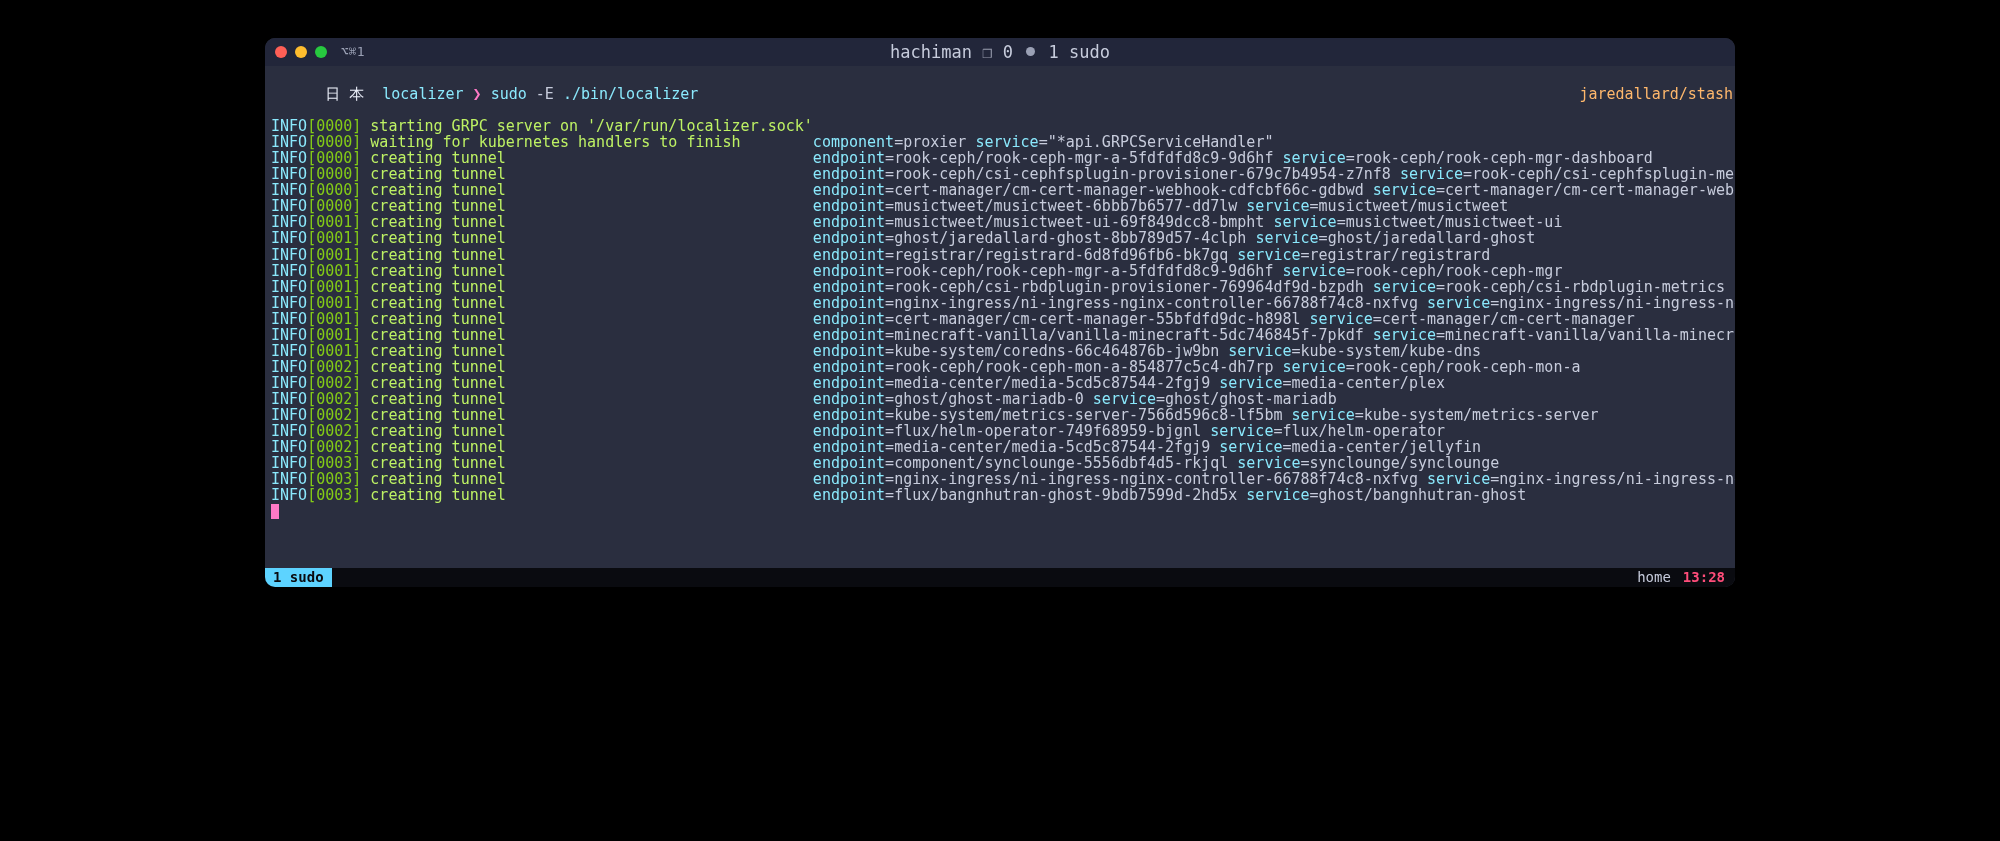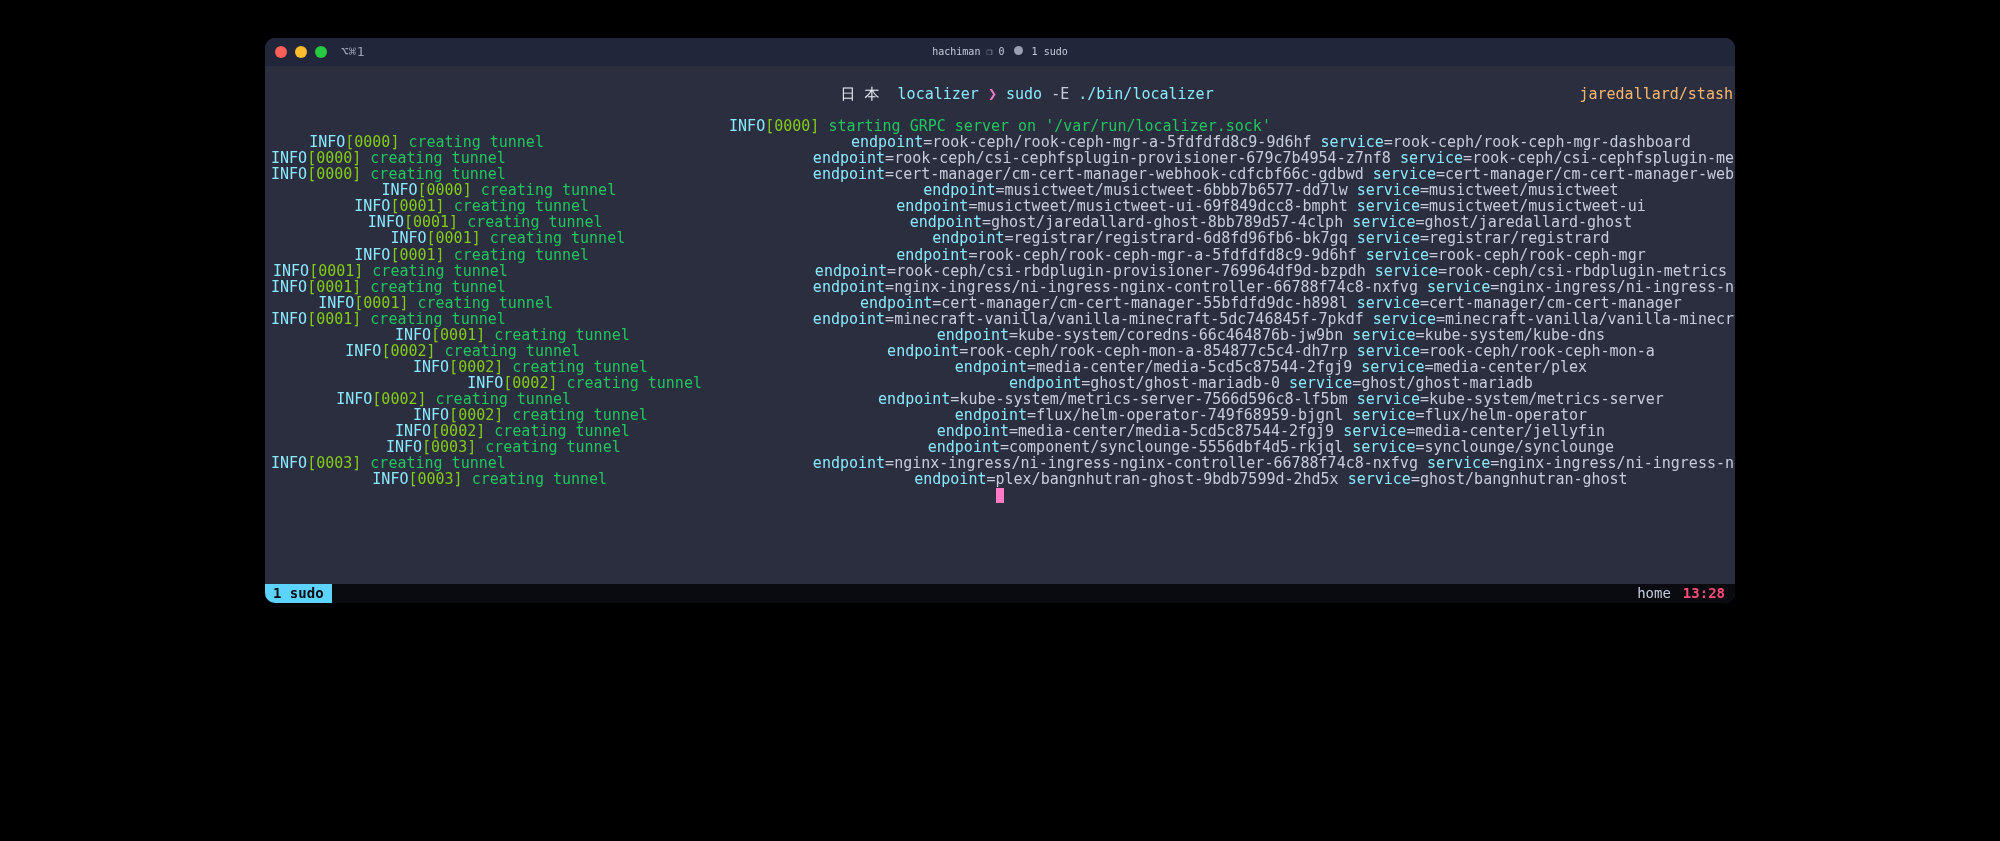--- a/index.html
+++ b/index.html
@@ -5,36 +5,36 @@
   html,body{margin:0;padding:0;background:#000;font-family:Menlo,Consolas,"DejaVu Sans Mono",monospace;font-size:15px;line-height:1.07;-webkit-font-smoothing:antialiased;}
   .stage{width:2000px;height:841px;display:flex;align-items:flex-start;justify-content:center;}
   .window{width:1470px;margin-top:38px;background:#2a2e3f;border-radius:10px;box-shadow:0 0 0 1px #000;overflow:hidden;}
   .titlebar{height:28px;background:#22263a;display:flex;align-items:center;padding:0 10px;position:relative;color:#c7ccdc;font-size:13px;}
   .traffic{display:flex;gap:8px;align-items:center;}
   .dot{width:12px;height:12px;border-radius:50%;}
   .dot.red{background:#ff5f56;}
   .dot.yellow{background:#ffbd2e;}
   .dot.green{background:#27c93f;}
   .tb-left{margin-left:14px;color:#9aa0b4;font-size:13px;}
-  .tb-center{position:absolute;left:0;right:0;text-align:center;color:#c7ccdc;font-size:10px;pointer-events:none;}
+  .tb-center{position:absolute;left:0;right:0;text-align:center;color:#c7ccdc;font-size:17px;pointer-events:none;}
   .tb-center .pane-icon{opacity:.7;}
   .tb-center .circ{display:inline-block;width:9px;height:9px;border-radius:50%;background:#9aa0b4;vertical-align:middle;margin:0 3px 2px 3px;}
-  .term{background:#2a2e3f;padding:4px 6px 16px 6px;min-height:498px;position:relative;text-align:center;}
+  .term{background:#2a2e3f;padding:4px 6px 0 6px;min-height:498px;position:relative;}
   .line{white-space:pre;letter-spacing:0;}
   .prompt{color:#c7ccdc;}
   .pr-icons{color:#e9edf7;}
   .pr-host{color:#8be9fd;}
   .pr-caret{color:#ff79c6;}
   .pr-cmd{color:#8be9fd;}
   .pr-flag{color:#c7ccdc;}
   .pr-path{color:#8be9fd;}
   .pr-branch{color:#ffb86c;position:absolute;right:2px;}
   .lvl{color:#8be9fd;}
   .ts{color:#84cc16;margin-top:9px;}
-  .msg{color:#22c55e;}
+  .msg{color:#bef264;}
   .key{color:#8be9fd;}
   .eq{color:#c7ccdc;}
   .val{color:#c7ccdc;}
   .cursor{display:inline-block;width:8px;height:15px;background:#ff79c6;vertical-align:bottom;}
   .statusbar{height:19px;background:#0a0b10;display:flex;align-items:center;font-size:14px;}
   .sb-win{background:#5dd3ff;color:#0a0b10;padding:0 8px;font-weight:600;height:100%;display:flex;align-items:center;}
   .sb-spacer{flex:1;}
   .sb-host{color:#c7ccdc;padding-right:12px;}
   .sb-time{color:#ff4d7a;padding-right:10px;font-weight:600;}
 </style>
@@ -58,20 +58,21 @@
       <span>1 sudo</span>
     </span>
   </div>
 
   <div class="term">
     <div class="line prompt">
       <span class="pr-icons">日 本 </span> <span class="pr-host">localizer</span> <span class="pr-caret">❯</span> <span class="pr-cmd">sudo</span> <span class="pr-flag">-E</span> <span class="pr-path">./bin/localizer</span><span class="pr-branch">jaredallard/stash</span>
     </div>
     <div id="loglines">
           <div class="line"><span class="lvl">INFO</span><span class="ts">[0000]</span> <span class="msg">starting GRPC server on '/var/run/localizer.sock'</span></div>
+          <div class="line"><span class="lvl">INFO</span><span class="ts">[0000]</span> <span class="msg">waiting for kubernetes handlers to finish</span>        <span class="key">component</span><span class="eq">=</span><span class="val">proxier</span> <span class="key">service</span><span class="eq">=</span><span class="val">"*api.GRPCServiceHandler"</span></div>
           <div class="line"><span class="lvl">INFO</span><span class="ts">[0000]</span> <span class="msg">creating tunnel</span>                                  <span class="key">endpoint</span><span class="eq">=</span><span class="val">rook-ceph/rook-ceph-mgr-a-5fdfdfd8c9-9d6hf</span> <span class="key">service</span><span class="eq">=</span><span class="val">rook-ceph/rook-ceph-mgr-dashboard</span></div>
           <div class="line"><span class="lvl">INFO</span><span class="ts">[0000]</span> <span class="msg">creating tunnel</span>                                  <span class="key">endpoint</span><span class="eq">=</span><span class="val">rook-ceph/csi-cephfsplugin-provisioner-679c7b4954-z7nf8</span> <span class="key">service</span><span class="eq">=</span><span class="val">rook-ceph/csi-cephfsplugin-metrics</span></div>
           <div class="line"><span class="lvl">INFO</span><span class="ts">[0000]</span> <span class="msg">creating tunnel</span>                                  <span class="key">endpoint</span><span class="eq">=</span><span class="val">cert-manager/cm-cert-manager-webhook-cdfcbf66c-gdbwd</span> <span class="key">service</span><span class="eq">=</span><span class="val">cert-manager/cm-cert-manager-webhook</span></div>
           <div class="line"><span class="lvl">INFO</span><span class="ts">[0000]</span> <span class="msg">creating tunnel</span>                                  <span class="key">endpoint</span><span class="eq">=</span><span class="val">musictweet/musictweet-6bbb7b6577-dd7lw</span> <span class="key">service</span><span class="eq">=</span><span class="val">musictweet/musictweet</span></div>
           <div class="line"><span class="lvl">INFO</span><span class="ts">[0001]</span> <span class="msg">creating tunnel</span>                                  <span class="key">endpoint</span><span class="eq">=</span><span class="val">musictweet/musictweet-ui-69f849dcc8-bmpht</span> <span class="key">service</span><span class="eq">=</span><span class="val">musictweet/musictweet-ui</span></div>
           <div class="line"><span class="lvl">INFO</span><span class="ts">[0001]</span> <span class="msg">creating tunnel</span>                                  <span class="key">endpoint</span><span class="eq">=</span><span class="val">ghost/jaredallard-ghost-8bb789d57-4clph</span> <span class="key">service</span><span class="eq">=</span><span class="val">ghost/jaredallard-ghost</span></div>
           <div class="line"><span class="lvl">INFO</span><span class="ts">[0001]</span> <span class="msg">creating tunnel</span>                                  <span class="key">endpoint</span><span class="eq">=</span><span class="val">registrar/registrard-6d8fd96fb6-bk7gq</span> <span class="key">service</span><span class="eq">=</span><span class="val">registrar/registrard</span></div>
           <div class="line"><span class="lvl">INFO</span><span class="ts">[0001]</span> <span class="msg">creating tunnel</span>                                  <span class="key">endpoint</span><span class="eq">=</span><span class="val">rook-ceph/rook-ceph-mgr-a-5fdfdfd8c9-9d6hf</span> <span class="key">service</span><span class="eq">=</span><span class="val">rook-ceph/rook-ceph-mgr</span></div>
           <div class="line"><span class="lvl">INFO</span><span class="ts">[0001]</span> <span class="msg">creating tunnel</span>                                  <span class="key">endpoint</span><span class="eq">=</span><span class="val">rook-ceph/csi-rbdplugin-provisioner-769964df9d-bzpdh</span> <span class="key">service</span><span class="eq">=</span><span class="val">rook-ceph/csi-rbdplugin-metrics</span></div>
           <div class="line"><span class="lvl">INFO</span><span class="ts">[0001]</span> <span class="msg">creating tunnel</span>                                  <span class="key">endpoint</span><span class="eq">=</span><span class="val">nginx-ingress/ni-ingress-nginx-controller-66788f74c8-nxfvg</span> <span class="key">service</span><span class="eq">=</span><span class="val">nginx-ingress/ni-ingress-nginx-controller</span></div>
@@ -79,21 +80,21 @@
           <div class="line"><span class="lvl">INFO</span><span class="ts">[0001]</span> <span class="msg">creating tunnel</span>                                  <span class="key">endpoint</span><span class="eq">=</span><span class="val">minecraft-vanilla/vanilla-minecraft-5dc746845f-7pkdf</span> <span class="key">service</span><span class="eq">=</span><span class="val">minecraft-vanilla/vanilla-minecraft</span></div>
           <div class="line"><span class="lvl">INFO</span><span class="ts">[0001]</span> <span class="msg">creating tunnel</span>                                  <span class="key">endpoint</span><span class="eq">=</span><span class="val">kube-system/coredns-66c464876b-jw9bn</span> <span class="key">service</span><span class="eq">=</span><span class="val">kube-system/kube-dns</span></div>
           <div class="line"><span class="lvl">INFO</span><span class="ts">[0002]</span> <span class="msg">creating tunnel</span>                                  <span class="key">endpoint</span><span class="eq">=</span><span class="val">rook-ceph/rook-ceph-mon-a-854877c5c4-dh7rp</span> <span class="key">service</span><span class="eq">=</span><span class="val">rook-ceph/rook-ceph-mon-a</span></div>
           <div class="line"><span class="lvl">INFO</span><span class="ts">[0002]</span> <span class="msg">creating tunnel</span>                                  <span class="key">endpoint</span><span class="eq">=</span><span class="val">media-center/media-5cd5c87544-2fgj9</span> <span class="key">service</span><span class="eq">=</span><span class="val">media-center/plex</span></div>
           <div class="line"><span class="lvl">INFO</span><span class="ts">[0002]</span> <span class="msg">creating tunnel</span>                                  <span class="key">endpoint</span><span class="eq">=</span><span class="val">ghost/ghost-mariadb-0</span> <span class="key">service</span><span class="eq">=</span><span class="val">ghost/ghost-mariadb</span></div>
           <div class="line"><span class="lvl">INFO</span><span class="ts">[0002]</span> <span class="msg">creating tunnel</span>                                  <span class="key">endpoint</span><span class="eq">=</span><span class="val">kube-system/metrics-server-7566d596c8-lf5bm</span> <span class="key">service</span><span class="eq">=</span><span class="val">kube-system/metrics-server</span></div>
           <div class="line"><span class="lvl">INFO</span><span class="ts">[0002]</span> <span class="msg">creating tunnel</span>                                  <span class="key">endpoint</span><span class="eq">=</span><span class="val">flux/helm-operator-749f68959-bjgnl</span> <span class="key">service</span><span class="eq">=</span><span class="val">flux/helm-operator</span></div>
           <div class="line"><span class="lvl">INFO</span><span class="ts">[0002]</span> <span class="msg">creating tunnel</span>                                  <span class="key">endpoint</span><span class="eq">=</span><span class="val">media-center/media-5cd5c87544-2fgj9</span> <span class="key">service</span><span class="eq">=</span><span class="val">media-center/jellyfin</span></div>
           <div class="line"><span class="lvl">INFO</span><span class="ts">[0003]</span> <span class="msg">creating tunnel</span>                                  <span class="key">endpoint</span><span class="eq">=</span><span class="val">component/synclounge-5556dbf4d5-rkjql</span> <span class="key">service</span><span class="eq">=</span><span class="val">synclounge/synclounge</span></div>
           <div class="line"><span class="lvl">INFO</span><span class="ts">[0003]</span> <span class="msg">creating tunnel</span>                                  <span class="key">endpoint</span><span class="eq">=</span><span class="val">nginx-ingress/ni-ingress-nginx-controller-66788f74c8-nxfvg</span> <span class="key">service</span><span class="eq">=</span><span class="val">nginx-ingress/ni-ingress-nginx-controller-admission</span></div>
-          <div class="line"><span class="lvl">INFO</span><span class="ts">[0003]</span> <span class="msg">creating tunnel</span>                                  <span class="key">endpoint</span><span class="eq">=</span><span class="val">plex/bangnhutran-ghost-9bdb7599d-2hd5x</span> <span class="key">service</span><span class="eq">=</span><span class="val">ghost/bangnhutran-ghost</span></div>
+          <div class="line"><span class="lvl">INFO</span><span class="ts">[0003]</span> <span class="msg">creating tunnel</span>                                  <span class="key">endpoint</span><span class="eq">=</span><span class="val">flux/bangnhutran-ghost-9bdb7599d-2hd5x</span> <span class="key">service</span><span class="eq">=</span><span class="val">ghost/bangnhutran-ghost</span></div>
         </div>
     <div class="line"><span class="cursor"></span></div>
   </div>
 
   <div class="statusbar">
     <span class="sb-win">
           <span> 1 sudo </span>
         </span>
     <span class="sb-spacer"></span>
     <span class="sb-host">home</span>

